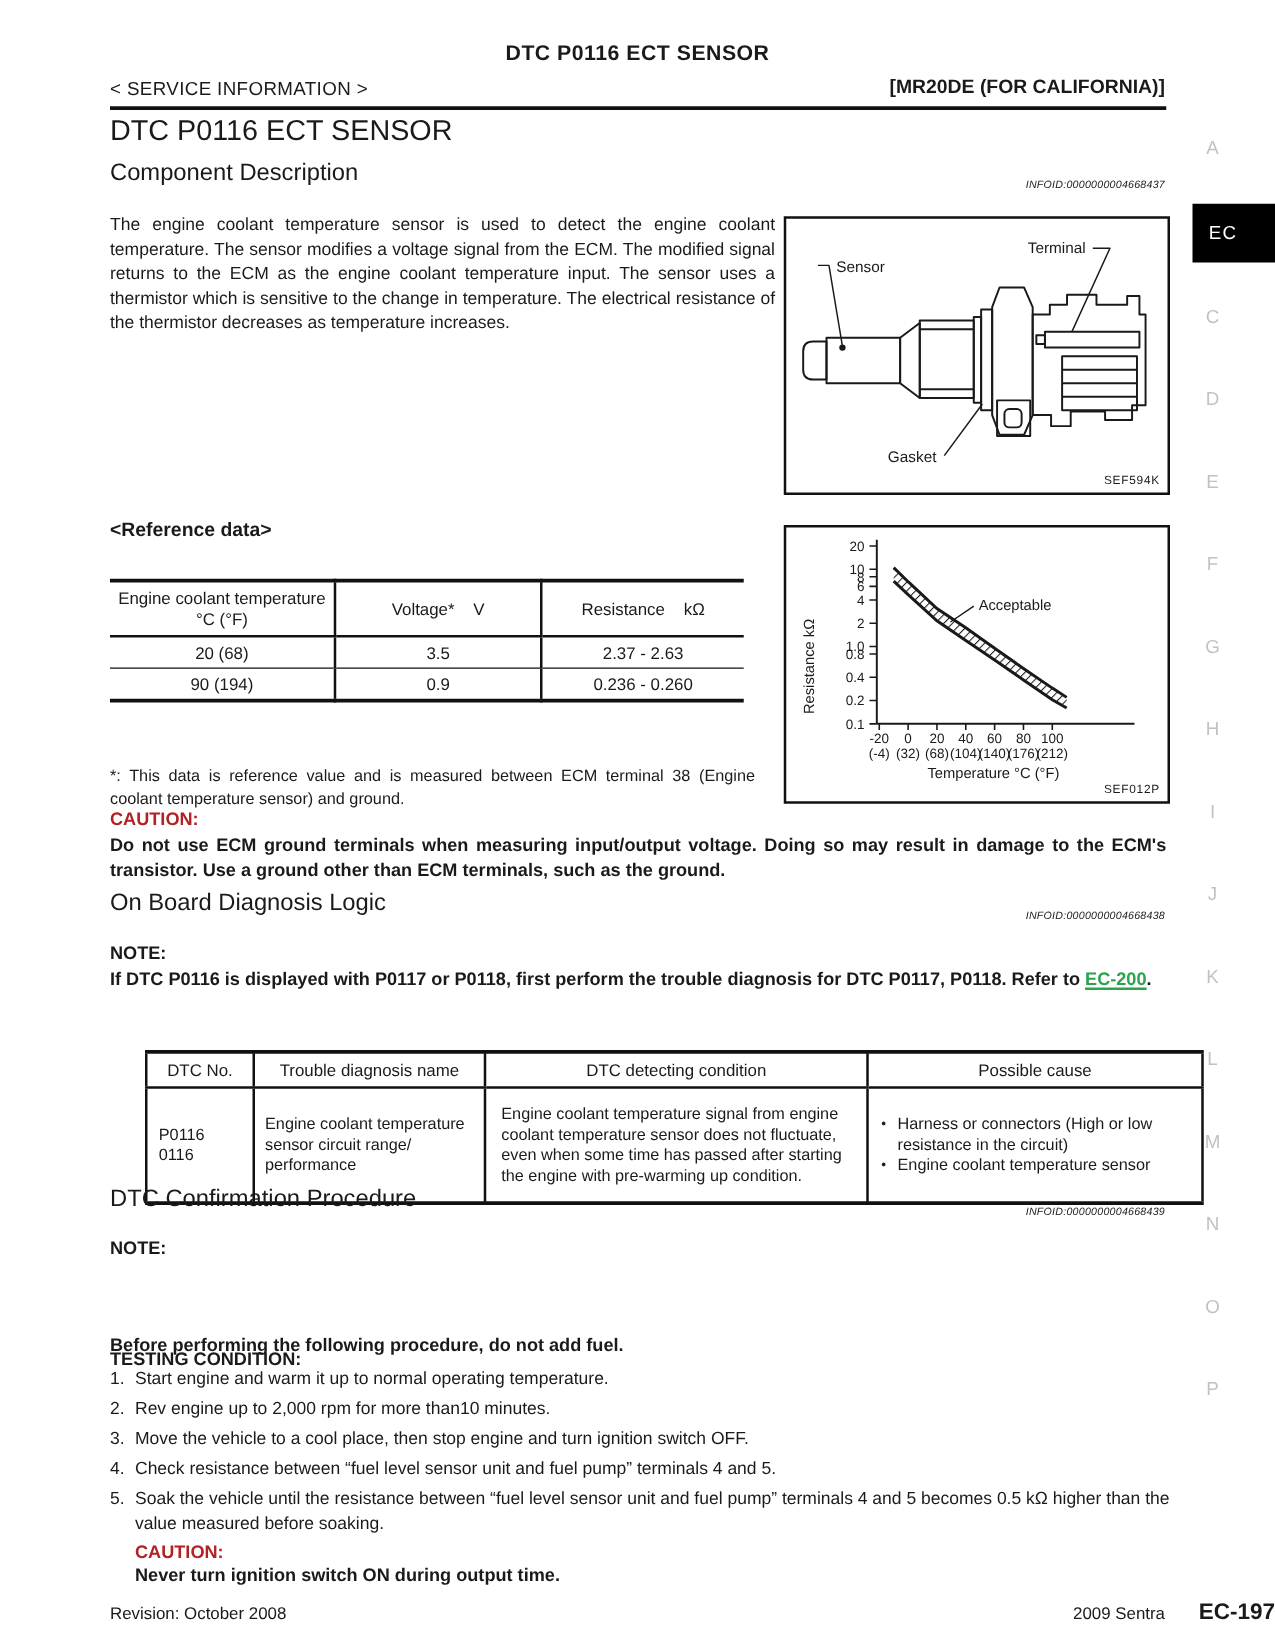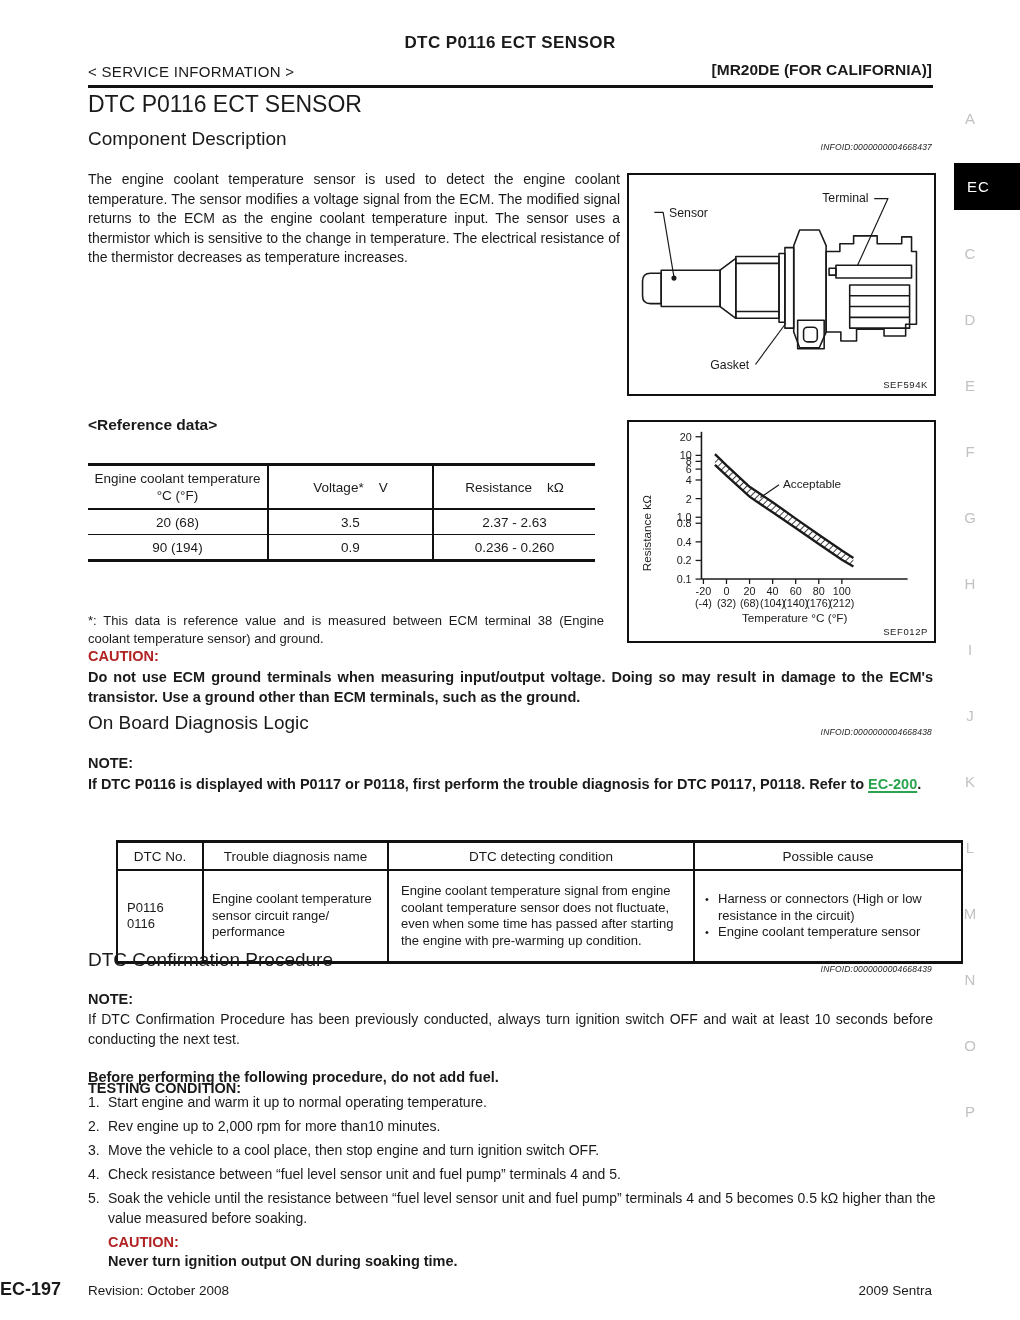--- a/index.html
+++ b/index.html
@@ -72,21 +72,21 @@
   .testcond-label{top:1049px;left:88px;font-size:14.5px;font-weight:bold;margin-top:31px;}
   .testcond-text{top:1069px;left:88px;font-size:14.5px;font-weight:bold;}
   .steps{top:1093px;left:88px;width:850px;}
   .step{display:flex;font-size:14px;line-height:19.5px;margin-bottom:4.5px;}
   .step-num{width:20px;flex:none;}
   .step-text{flex:1;}
   .step-caution{margin-left:20px;font-size:14.5px;font-weight:bold;line-height:19.5px;}
 
   
   .footer-left{top:1283px;left:88px;font-size:13.5px;}
-  .footer-center{top:1279px;left:0;width:100%;text-align:left;font-weight:bold;font-size:18px;}
+  .footer-center{top:1279px;left:0;width:100%;text-align:right;font-weight:bold;font-size:18px;}
   .footer-right{top:1283px;right:88px;font-size:13.5px;}
 
   
   #sidebar{position:absolute;top:0;right:0;width:88px;height:1320px;}
   .side-letter{position:absolute;left:20px;width:36px;text-align:center;font-size:15px;color:#c2c2c2;}
   .ec-tab{position:absolute;left:2px;top:163px;width:86px;height:47px;background:#000;color:#fff;
           font-size:15px;letter-spacing:1px;display:flex;align-items:center;padding-left:13px;box-sizing:border-box;margin-left:20px;}
 </style>
 </head>
 <body>
@@ -271,21 +271,20 @@
               <span>Engine coolant temperature sensor</span>
             </div>
         </td>
       </tr>
     </tbody>
   </table>
 
   <div class="abs section-heading conf-heading">DTC Confirmation Procedure</div>
   <div class="abs infoid conf-infoid">INFOID:0000000004668439</div>
   <div class="abs note2-label">NOTE:</div>
-  <div class="abs note2-text">If DTC Confirmation Procedure has been previously conducted, always turn ignition switch OFF and wait at least 10 seconds before conducting the next test.</div>
   <div class="abs testcond-label">TESTING CONDITION:</div>
   <div class="abs testcond-text">Before performing the following procedure, do not add fuel.</div>
 
   <div class="abs steps">
     <div class="step">
         <span class="step-num">1.</span>
         <span class="step-text">Start engine and warm it up to normal operating temperature.</span>
       </div>
     <div class="step">
         <span class="step-num">2.</span>
@@ -297,21 +296,21 @@
       </div>
     <div class="step">
         <span class="step-num">4.</span>
         <span class="step-text">Check resistance between “fuel level sensor unit and fuel pump” terminals 4 and 5.</span>
       </div>
     <div class="step">
         <span class="step-num">5.</span>
         <span class="step-text">Soak the vehicle until the resistance between “fuel level sensor unit and fuel pump” terminals 4 and 5 becomes 0.5 kΩ higher than the value measured before soaking.</span>
       </div>
     <div class="step-caution red">CAUTION:</div>
-    <div class="step-caution">Never turn ignition output ON during soaking time.</div>
+    <div class="step-caution">Never turn ignition switch ON during output time.</div>
   </div>
 
   <div class="abs footer-left">Revision: October 2008</div>
   <div class="abs footer-center">EC-197</div>
   <div class="abs footer-right">2009 Sentra</div>
 
   <div id="sidebar">
     <div class="ec-tab">EC</div>
   <span class="side-letter" style="top: 110px;">A</span>
       <span class="side-letter" style="top: 245px;">C</span>

